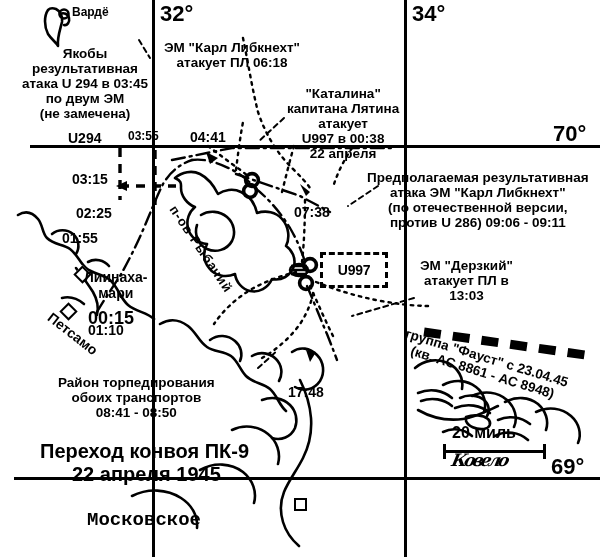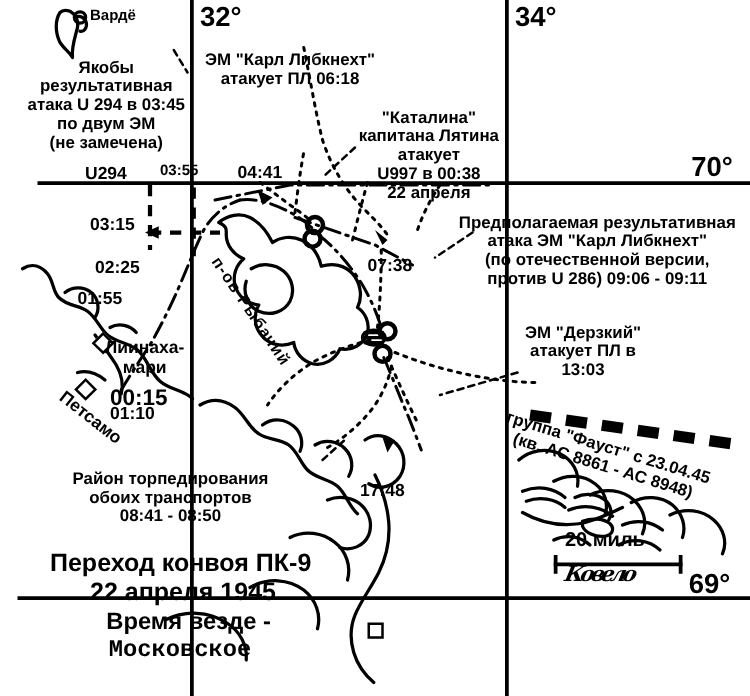--- a/index.html
+++ b/index.html
@@ -175,20 +175,23 @@
     <circle cx="64" cy="14" r="4.5" fill="none" stroke="#000" stroke-width="2.6"></circle>
   </svg>
 
   <span class="lbl" style="left:72px;top:6px;font-size:12px;">Вардё</span>
   <span class="lbl ctr" style="left:84px;top:270px;font-size:14px;">Лиинаха-
 мари</span>
   <span class="lbl rot" style="left:54px;top:310px;font-size:14px;transform:rotate(38deg);">Петсамо</span>
   <span class="lbl rot" style="left:178px;top:203px;font-size:13px;transform:rotate(56deg);letter-spacing:1px;">п-ов Рыбачий</span>
 
   <span class="lbl" style="left:68px;top:131px;font-size:14px;">U294</span>
+  <div class="u997box" style="left:320px;top:252px;width:62px;height:30px;">
+    <span>U997</span>
+  </div>
 
   <span class="lbl" style="left:128px;top:130px;font-size:12px;">03:55</span>
   <span class="lbl" style="left:190px;top:130px;font-size:14px;">04:41</span>
   <span class="lbl" style="left:72px;top:172px;font-size:14px;">03:15</span>
   <span class="lbl" style="left:76px;top:206px;font-size:14px;">02:25</span>
   <span class="lbl" style="left:62px;top:231px;font-size:14px;text-align:right;">01:55</span>
   <span class="lbl" style="left:88px;top:308px;font-size:18px;">00:15</span>
   <span class="lbl" style="left:88px;top:323px;font-size:14px;">01:10</span>
   <span class="lbl" style="left:294px;top:205px;font-size:14px;">07:38</span>
   <span class="lbl" style="left:288px;top:385px;font-size:14px;">17:48</span>
@@ -213,21 +216,20 @@
 атакует ПЛ в
 13:03</span>
   <span class="lbl ctr" style="left:58px;top:375px;font-size:13.5px;">Район торпедирования
 обоих транспортов
 08:41 - 08:50</span>
   <span class="lbl ctr rot" style="left:408px;top:326px;font-size:13.5px;transform:rotate(17deg);">группа "Фауст" с 23.04.45
 (кв. АС 8861 - АС 8948)</span>
 
   <span class="lbl ctr" style="left:40px;top:440px;font-size:20px;">Переход конвоя ПК-9</span>
   <span class="lbl ctr" style="left:72px;top:463px;font-size:20px;">22 апреля 1945</span>
-  <span class="lbl ctr" style="left:85px;top:487px;font-size:19px;">Время везде -</span>
   <span class="lbl ctr" style="left:87px;top:510px;font-size:19px;font-family:Liberation Mono, monospace;">Московское</span>
 
   <div class="sc-bar" style="left:443px;top:442px;width:103px;height:20px;">
     <div class="endL"></div>
     <div class="bar"></div>
     <div class="endR"></div>
   </div>
   <span class="lbl ctr" style="left:452px;top:424px;font-size:16px;">20 миль</span>
   <span class="sig" style="left:452px;top:450px;">Ковело</span>
 

